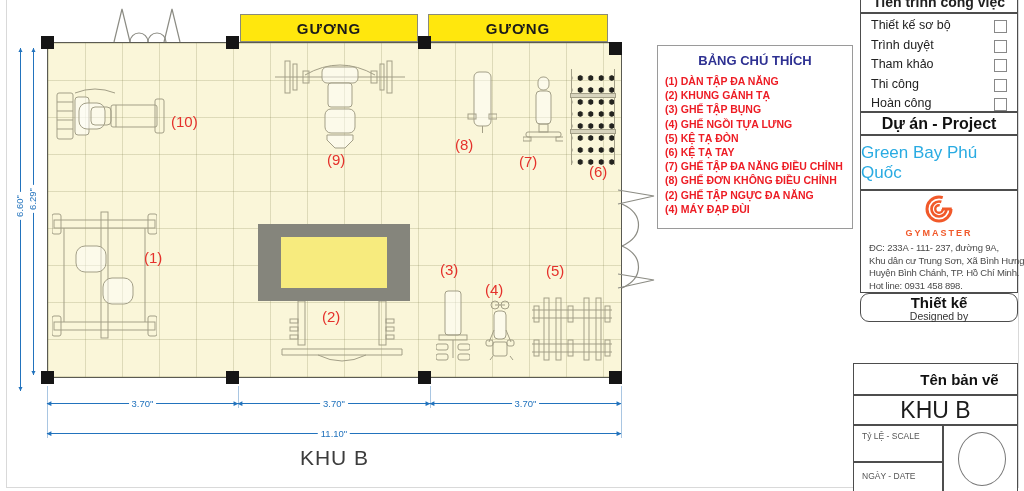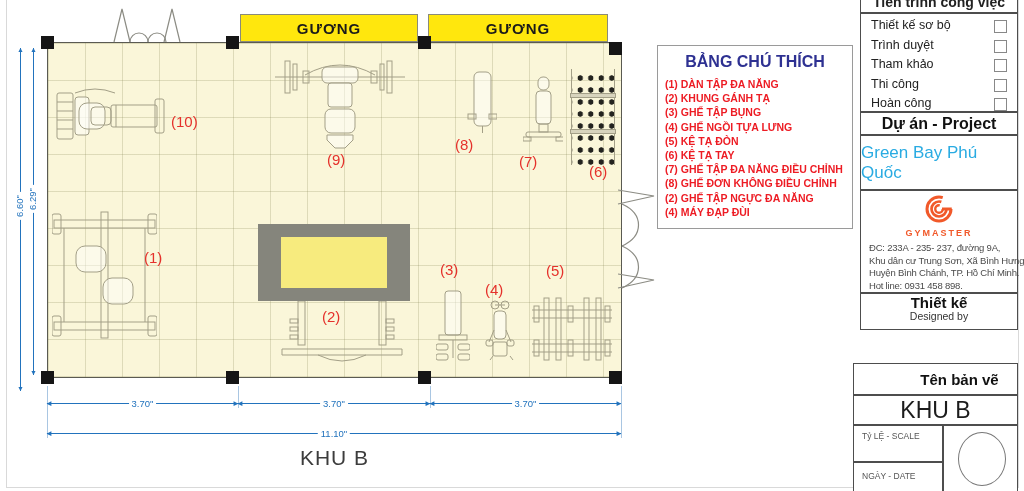--- a/index.html
+++ b/index.html
@@ -39,21 +39,21 @@
   .dimlab{position:absolute;left:50%;top:-6px;transform:translateX(-50%);background:#fff;
           padding:0 3px;font-size:9.5px;color:#2273bd;line-height:12px;white-space:nowrap;}
   .dimvlab{position:absolute;top:42%;left:-7px;background:#fff;padding:3px 0;
            font-size:9.5px;color:#2273bd;writing-mode:vertical-rl;transform:rotate(180deg);line-height:12px;}
   .ext{position:absolute;width:0;border-left:1px solid #a9c6e2;}
   #plan-title{position:absolute;left:47px;top:446px;width:575px;text-align:center;
               font-size:21px;color:#3c3c3c;letter-spacing:1px;}
   
   #legend{position:absolute;left:657px;top:45px;width:196px;height:184px;background:#fff;
           border:1px solid #9a9a9a;box-sizing:border-box;}
-  #legend .ltitle{margin-top:7px;text-align:center;font-size:16px;font-weight:bold;color:#2E3192;}
+  #legend .ltitle{margin-top:7px;text-align:center;font-size:13px;font-weight:bold;color:#2E3192;}
   #legend .litems{margin-top:6px;padding-left:7px;}
   #legend .litem{font-size:10.5px;font-weight:bold;color:#ED1C24;line-height:14.2px;white-space:nowrap;}
   
   .tb{position:absolute;background:#fff;border:1px solid #4d4d4d;box-sizing:border-box;}
   .tb-center{display:flex;align-items:center;justify-content:center;}
   .chkrow{position:relative;height:19.5px;line-height:19.5px;font-size:12.5px;color:#222;padding-left:10px;}
   .chkbox{position:absolute;right:10px;top:4px;width:11px;height:11px;border:1px solid #888;background:#fff;}
   .addr{font-size:9.5px;color:#4a4a4a;line-height:12.5px;padding-left:8px;white-space:nowrap;letter-spacing:-0.2px;}
   .frame{position:absolute;border:1px solid #d9d9d9;}
 </style>
@@ -337,29 +337,29 @@
         <g fill="none" stroke="#F1592A">
           <circle cx="20" cy="20" r="16" stroke-width="4" stroke-dasharray="80 21"></circle>
           <circle cx="20" cy="20" r="10" stroke-width="3.6" stroke-dasharray="50 13"></circle>
           <circle cx="20" cy="20" r="5" stroke-width="3.2" stroke-dasharray="24 8"></circle>
           <line x1="24" y1="20" x2="37" y2="20" stroke-width="4"></line>
         </g>
       </svg>
     </div>
     <div style="text-align:center;font-size:9px;font-weight:bold;color:#F1592A;letter-spacing:2px;">GYMASTER</div>
     <div style="margin-top:4px;">
-      <div class="addr">ĐC: 233A - 235- 237, đường 9A,</div>
+      <div class="addr">ĐC: 233A - 111- 237, đường 9A,</div>
       <div class="addr">Khu dân cư Trung Sơn, Xã Bình Hưng,</div>
       <div class="addr">Huyện Bình Chánh, TP. Hồ Chí Minh.</div>
       <div class="addr">Hot line: 0931 458 898.</div>
       <div class="addr">Email: project@gymaster.vn</div>
     </div>
   </div>
 
-  <div class="tb" style="left:860px;top:293px;width:158px;height:37px;text-align:center;">
+  <div class="tb" style="left:860px;top:293px;width:158px;height:29px;text-align:center;border-radius:9px;">
     <div style="font-size:15px;font-weight:bold;color:#111;line-height:16px;margin-top:1px;">Thiết kế</div>
     <div style="font-size:10.5px;color:#333;line-height:11px;">Designed by</div>
   </div>
   <div class="tb tb-center" style="left:853px;top:363px;width:165px;height:32px;font-size:15px;font-weight:bold;color:#111;padding-left:48px;">
     <span>Tên bản vẽ</span>
   </div>
   <div class="tb tb-center" style="left:853px;top:395px;width:165px;height:30px;font-size:23px;color:#1c1c1c;">
     <span>KHU B</span>
   </div>
 

